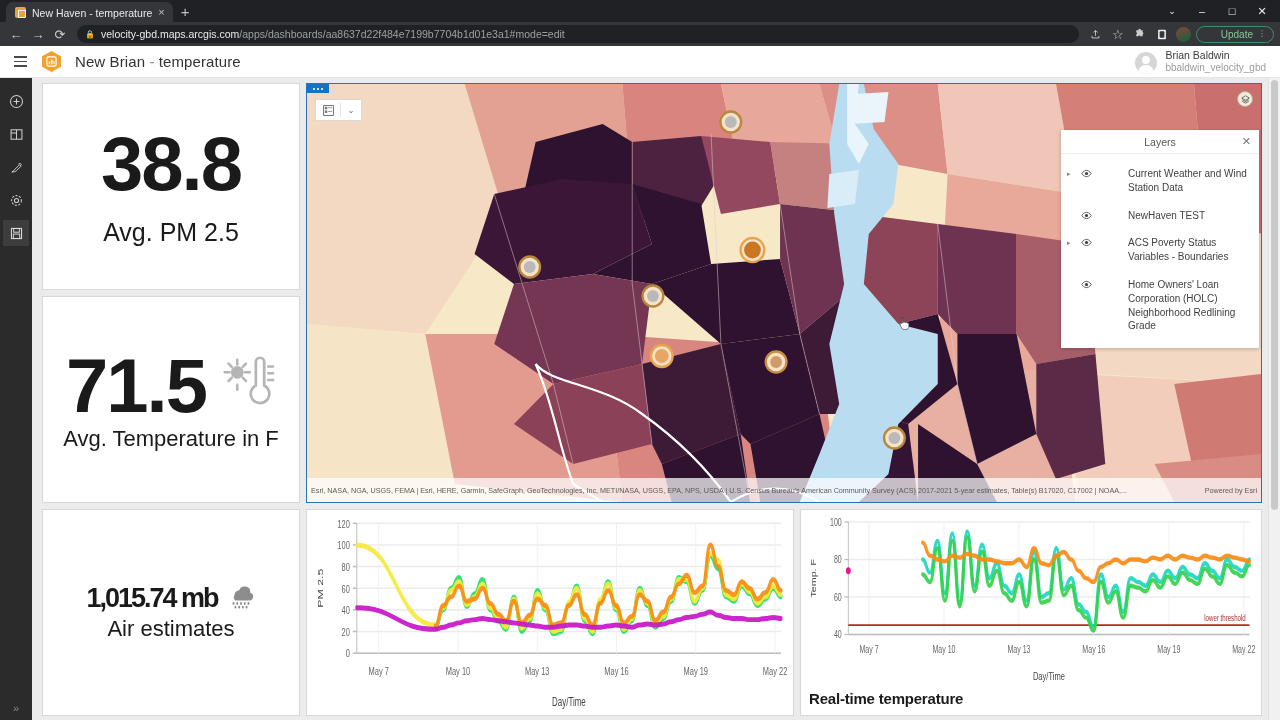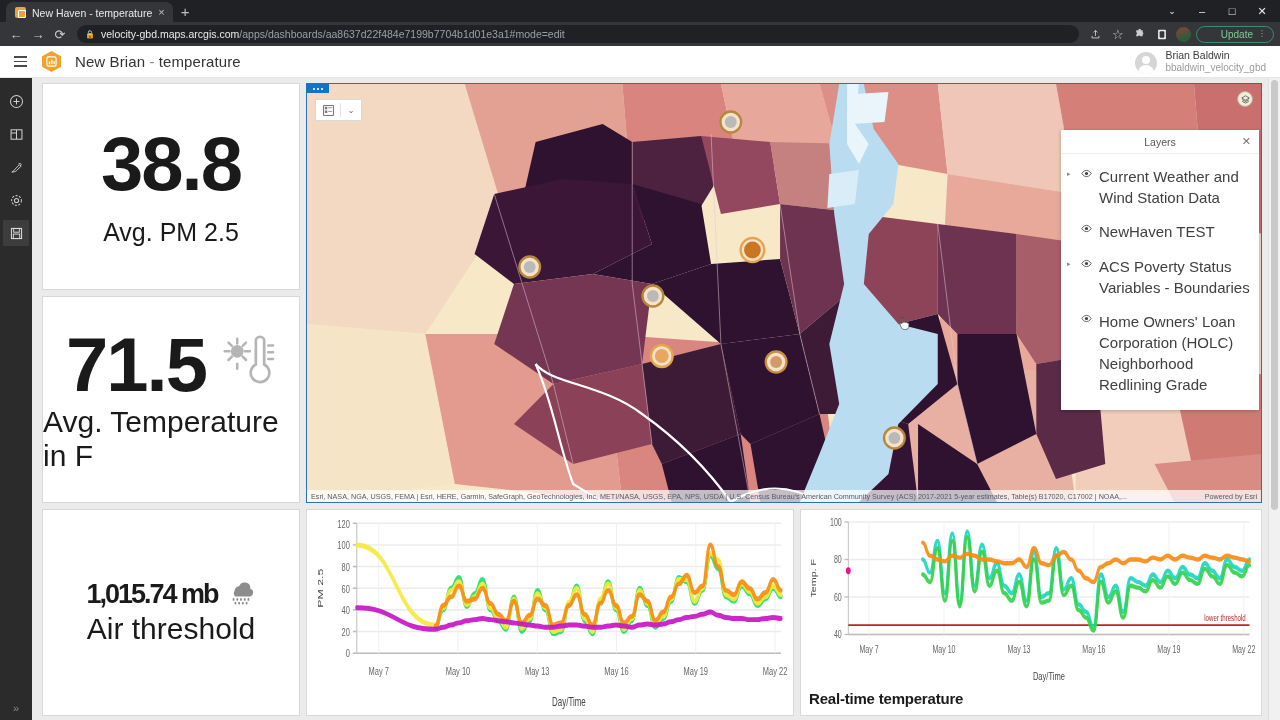--- a/index.html
+++ b/index.html
@@ -134,21 +134,21 @@
   .chart-a { grid-column: 3; grid-row: 5; }
   .chart-b { grid-column: 5; grid-row: 5; }
 
   
   .indicator { height: 100%; display: flex; flex-direction: column; align-items: center; justify-content: center; }
   .ind-value {
     font-size: 76px; font-weight: 700; color: #1a1a1a; line-height: 1; letter-spacing: -2px;
     display: flex; align-items: center; gap: 8px;
   }
   .ind-label { font-size: 25px; color: #1a1a1a; margin-top: 16px; font-weight: 400; }
-  .ind-label.small { font-size: 30px; margin-top: 2px; }
+  .ind-label.small { font-size: 22px; margin-top: 2px; }
   .ind-c .ind-value { font-size: 27px; }
 
   
   .map-wrap { position: absolute; inset: 0; overflow: hidden; background: #f6e6c8; }
   .map-svg { position: absolute; inset: 0; width: 100%; height: 100%; display: block; }
   .map-handle {
     position: absolute; left: 0; top: 0; width: 22px; height: 9px; background: #1573c4;
     display: flex; align-items: center; justify-content: center; gap: 2px; cursor: move; z-index: 6;
   }
   .map-handle i { width: 2px; height: 2px; background: #cfe4f7; display: block; }
@@ -170,24 +170,24 @@
   }
   .lp-head {
     height: 24px; display: flex; align-items: center; justify-content: center;
     border-bottom: 1px solid #eee; position: relative; font-size: 10.5px; color: #555;
   }
   .lp-close { position: absolute; right: 8px; top: 5px; font-size: 11px; color: #777; cursor: pointer; }
   .lp-body { padding: 6px 0 8px 0; }
   .lp-item { display: flex; align-items: flex-start; padding: 7px 8px 7px 6px; gap: 4px; cursor: pointer; }
   .lp-arrow { width: 10px; flex: 0 0 10px; font-size: 7px; color: #888; padding-top: 3px; }
   .lp-eye { width: 14px; flex: 0 0 14px; padding-top: 2px; }
-  .lp-text { flex: 1 1 auto; line-height: 1.38; font-size: 15px; color: #3f3f3f; }
+  .lp-text { flex: 1 1 auto; line-height: 1.38; font-size: 10px; color: #3f3f3f; margin-left: 29px; }
   .map-attr {
     position: absolute; left: 0; right: 0; bottom: 0; height: 12px; background: rgba(255,255,255,.72);
-    display: flex; align-items: center; justify-content: space-between; padding: 0 4px;
+    display: flex; align-items: center; justify-content: space-between; padding: 12px 4px;
     font-size: 7.2px; color: #5a5a5a; white-space: nowrap; overflow: hidden; z-index: 5;
   }
   .map-cursor { position: absolute; left: 592px; top: 232px; z-index: 6; }
 
   
   .chart-card { display: flex; flex-direction: column; height: 100%; padding: 4px 4px 0 4px; }
   .chart-plot { flex: 1 1 auto; min-height: 0; }
   .chart-title {
     flex: 0 0 auto; font-size: 15px; font-weight: 700; color: #1a1a1a;
     padding: 2px 0 8px 4px; letter-spacing: -.2px;
@@ -372,21 +372,21 @@
                       <rect x="19" y="20.5" width="2" height="3" rx="1"></rect>
                       <rect x="23" y="20.5" width="2" height="3" rx="1"></rect>
                       <rect x="9" y="24.5" width="2" height="3" rx="1"></rect>
                       <rect x="13" y="24.5" width="2" height="3" rx="1"></rect>
                       <rect x="17" y="24.5" width="2" height="3" rx="1"></rect>
                       <rect x="21" y="24.5" width="2" height="3" rx="1"></rect>
                     </g>
                 </svg>
               </span>
             </div>
-            <div class="ind-label small">Air threshold</div>
+            <div class="ind-label small">Air estimates</div>
           </div>
         </div>
 
         <div class="card map-card">
           <div class="map-wrap">
             <svg class="map-svg" viewBox="0 0 968 418" preserveAspectRatio="none">
               <rect x="0" y="0" width="968" height="418" fill="#f7e8c8"></rect>
 
               <polygon points="0,0 160,0 200,130 120,250 0,240" fill="#f3d9c2"></polygon>
               <polygon points="160,0 320,0 330,120 200,130" fill="#e2a192"></polygon>

